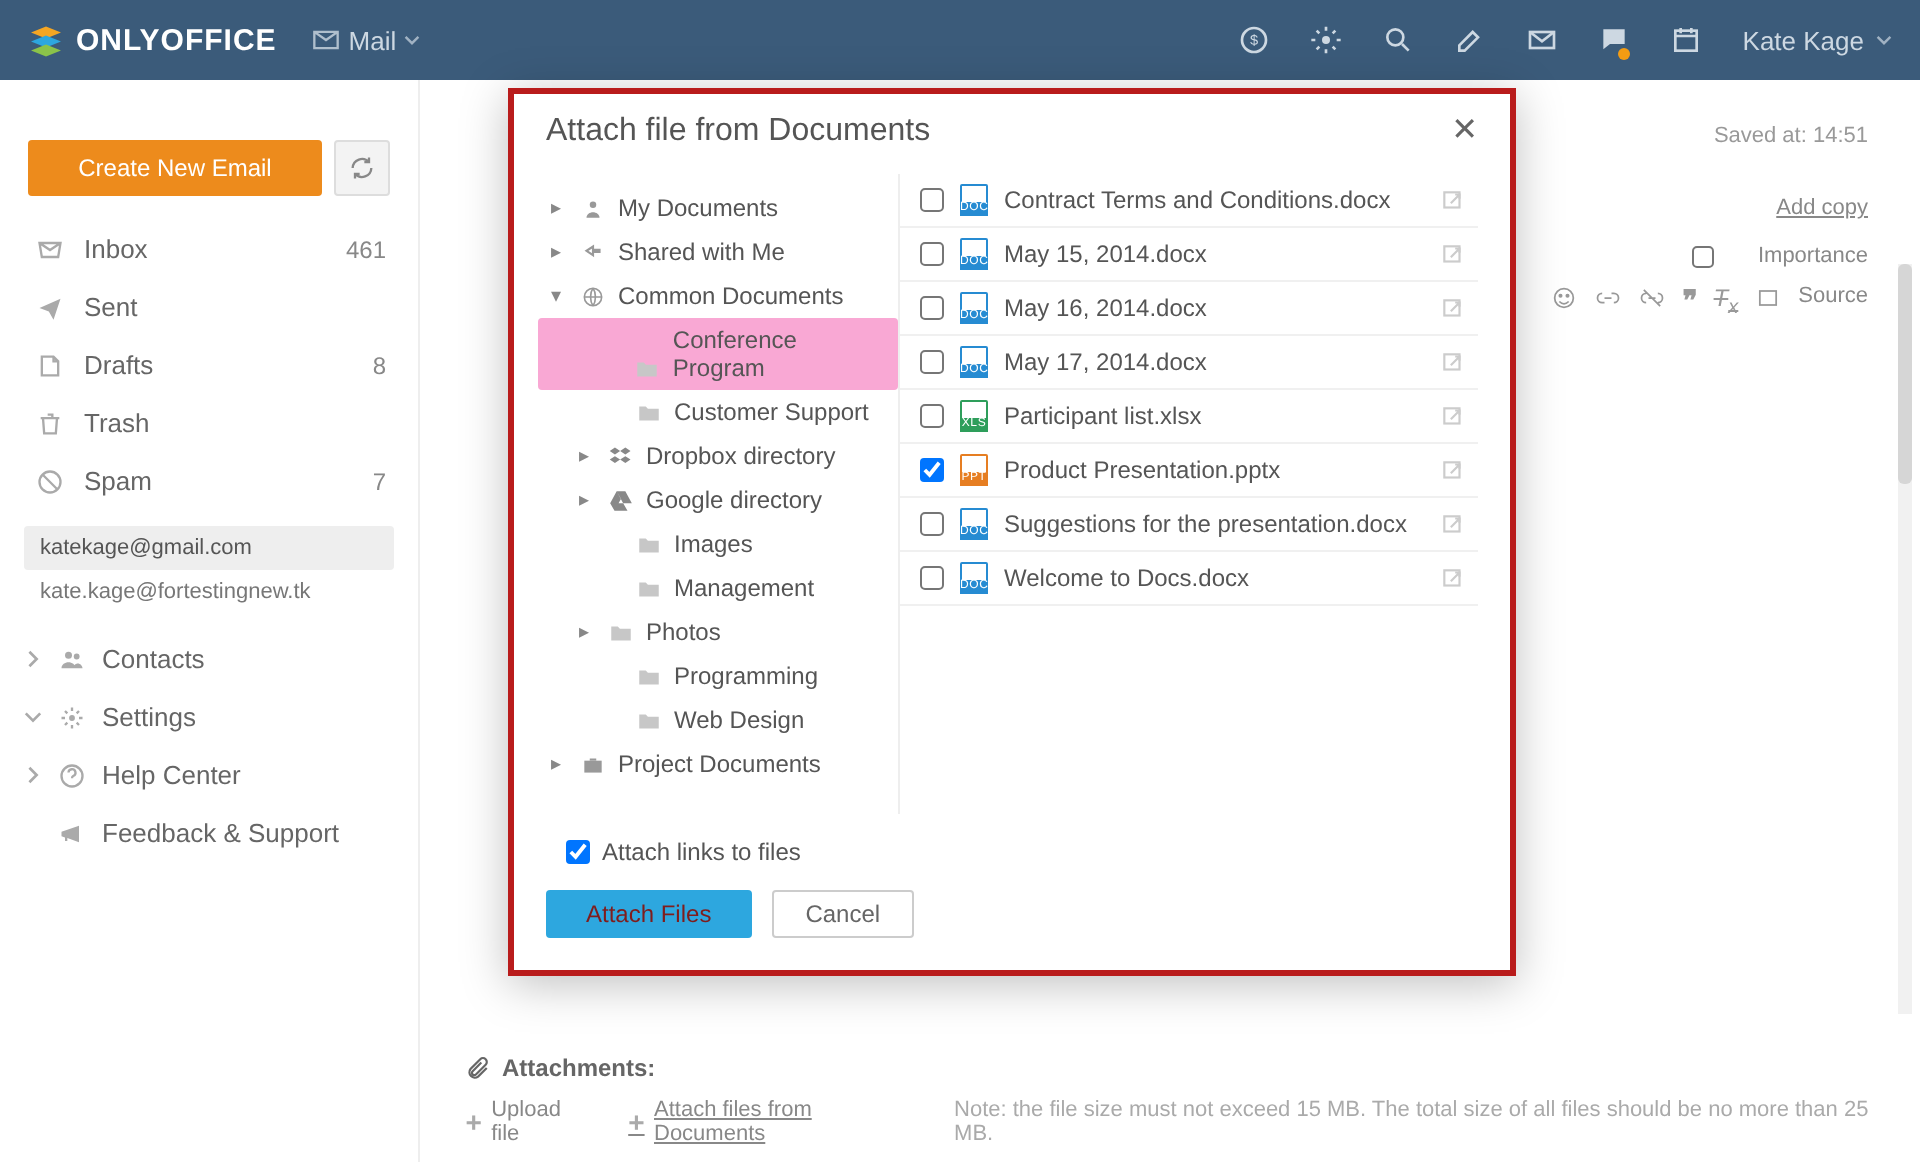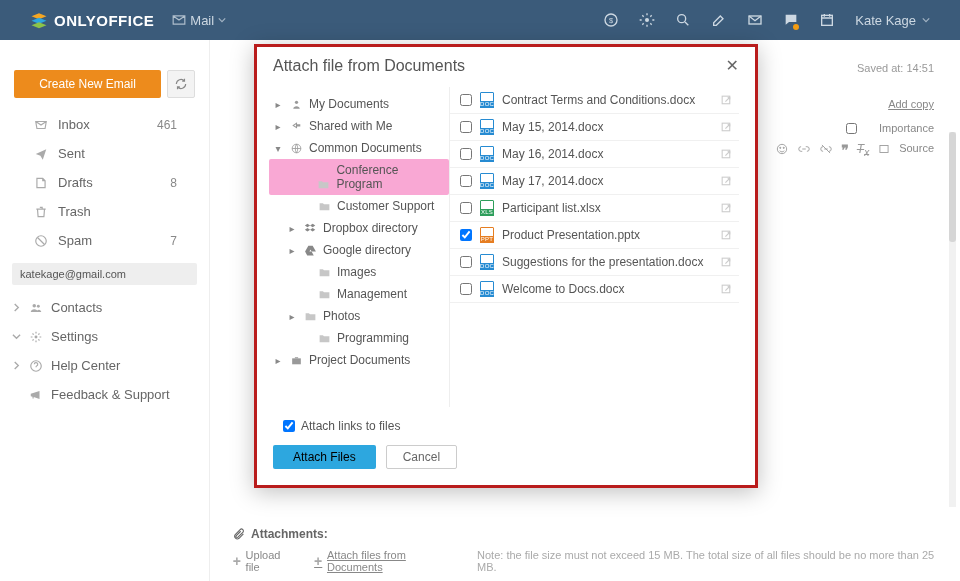--- a/index.html
+++ b/index.html
@@ -1,19 +1,19 @@
 <!DOCTYPE html>
 <html><head>
 <meta charset="utf-8">
 <style>
   * { box-sizing: border-box; margin: 0; padding: 0; }
   body { font-family: -apple-system, "Segoe UI", Arial, sans-serif; font-size: 12px; color: #333; background: #fff; width: 960px; height: 581px; overflow: hidden; position: relative; }
   
   
-  .topbar { background: #3b5b7a; height: 40px; display: flex; align-items: center; padding: 0 30px; color: #fff; }
+  .topbar { background: #3b5b7a; height: 40px; display: flex; align-items: center; padding: 0 14px; color: #fff; }
   .logo-wrap { display: flex; align-items: center; gap: 6px; }
   .logo-icon { width: 18px; height: 18px; }
   .logo-text { font-size: 15px; font-weight: 600; letter-spacing: 0.5px; }
   .app-switch { display: flex; align-items: center; gap: 4px; margin-left: 18px; font-size: 13px; color: #cdd8e2; cursor: pointer; }
   .app-switch-icon { width: 14px; height: 14px; opacity: 0.8; }
   .app-switch-caret { width: 8px; height: 8px; opacity: 0.7; }
   .topbar-spacer { flex: 1; }
   .topbar-icons { display: flex; align-items: center; gap: 0; }
   .topbar-btn { width: 36px; height: 40px; display: flex; align-items: center; justify-content: center; cursor: pointer; color: #cdd8e2; position: relative; }
   .topbar-btn svg { width: 16px; height: 16px; }
@@ -21,21 +21,21 @@
   .user-menu { display:flex; align-items:center; gap:6px; margin-left: 10px; font-size:13px; color:#cdd8e2; cursor:pointer; }
 
   
   .main { display:flex; height: calc(581px - 40px); background: #fff; }
   
   
   .sidebar { width: 210px; padding: 14px 0 0 0; background: #fff; border-right: 1px solid #eee; display:flex; flex-direction:column; }
   .create-row { display:flex; gap:6px; padding:16px 14px 10px 14px; }
   .btn-create { flex:1; background:#ed8b1c; color:#fff; border:none; border-radius:2px; height:28px; font-size:12px; cursor:pointer; }
   .btn-refresh { width:28px; height:28px; background:#f3f3f3; border:1px solid #ddd; border-radius:2px; display:flex; align-items:center; justify-content:center; cursor:pointer; color:#888;}
-  .nav-list { padding: 2px 22px; }
+  .nav-list { padding: 2px 6px; }
   .nav-item { display:flex; align-items:center; gap:10px; padding: 7px 10px 7px 12px; color:#666; cursor:pointer; border-radius:2px; }
   .nav-icon { width:14px; height:14px; color:#aaa; }
   .nav-label { flex:1; font-size:13px;}
   .nav-count { color:#888; font-size:12px; }
   .tags-row { padding: 10px 18px; display:flex; flex-wrap:wrap; gap:12px; }
   .tag { display:flex; align-items:center; gap:4px; font-size:11px; color:#888; }
   .tag-sw { width:8px; height:8px; }
   .accounts { padding: 6px 12px 8px 12px; }
   .account { display:block; font-size:11px; color:#777; padding:5px 8px; border-radius:2px; cursor:pointer; }
   .account.active { background:#eee; color:#555; }
@@ -86,21 +86,21 @@
   .file-icon { width:14px; height:16px; border:1px solid #268bd2; border-radius:1px; position:relative; }
   .file-icon::after { content:attr(data-ext); position:absolute; left:-1px; right:-1px; bottom:-1px; height:7px; background:#268bd2; color:#fff; font-size:6px; line-height:7px; text-align:center; letter-spacing:0.3px;}
   .file-icon.xls { border-color:#2e9e5b; } .file-icon.xls::after { background:#2e9e5b; }
   .file-icon.ppt { border-color:#e67e22; } .file-icon.ppt::after { background:#e67e22; }
   .file-name { flex:1; }
   .share-icon { color:#ccc; }
   .modal-foot { padding: 12px 16px 16px 16px; }
   .opt-row { display:flex; align-items:center; gap:6px; font-size:12px; color:#555; margin-bottom:12px;margin-left:10px;}
   .opt-row input { width:12px; height:12px; }
   .btn-row { display:flex; gap:10px; }
-  .btn-primary { background:#2da7df; color:#000000; border:none; border-radius:2px; height:24px; padding:0 20px; font-size:12px; cursor:pointer;}
+  .btn-primary { background:#2da7df; color:#7f1d1d; border:none; border-radius:2px; height:24px; padding:0 20px; font-size:12px; cursor:pointer;}
   .btn-secondary { background:#fff; color:#666; border:1px solid #ccc; border-radius:2px; height:24px; padding:0 16px; font-size:12px; cursor:pointer;}
   
   .plus-sq { display:inline-block; width:10px; height:10px; border:none; color:#aaa; line-height:10px; text-align:center; font-size:14px; font-weight:bold;}
 </style>
 </head>
 <body>
 
 <div class="topbar">
   <div class="logo-wrap">
     <svg class="logo-icon" viewBox="0 0 24 24">
@@ -214,20 +214,21 @@
        <svg class="nav-icon" viewBox="0 0 24 24">
             <circle cx="12" cy="12" r="9" fill="none" stroke="currentColor" stroke-width="2"></circle>
             <path d="M6 6l12 12" stroke="currentColor" stroke-width="2"></path>
           </svg>
        <span class="nav-label">Spam</span>
        <span class="nav-count">7</span>
      </div>
       </div>
     <div class="accounts" id="accounts">
         <span class="account active">katekage@gmail.com</span>
+        <span class="account ">kate.kage@fortestingnew.tk</span>
       </div>
 
     <div class="sec-item">
       <svg class="sec-caret" viewBox="0 0 10 10">
           <path d="M3 1l4 4-4 4" fill="none" stroke="currentColor" stroke-width="1.5"></path>
         </svg>
       <svg class="nav-icon" viewBox="0 0 24 24" fill="currentColor">
           <circle cx="9" cy="8" r="3"></circle>
           <circle cx="16" cy="9" r="2.5"></circle>
           <path d="M3 19c0-3 3-5 6-5s6 2 6 5M13 19c0-2 2-4 4-4s4 2 4 4"></path>
@@ -425,20 +426,29 @@
      </div>
           <div class="tree-row indent-3 ">
        <span class="tree-caret"></span>
        <span class="tree-icon">
               <svg class="folder-svg" viewBox="0 0 24 24">
                 <path d="M3 6h6l2 2h10v11H3z"></path>
               </svg>
             </span>
        <span>Programming</span>
      </div>
+          <div class="tree-row indent-3 ">
+       <span class="tree-caret"></span>
+       <span class="tree-icon">
+              <svg class="folder-svg" viewBox="0 0 24 24">
+                <path d="M3 6h6l2 2h10v11H3z"></path>
+              </svg>
+            </span>
+       <span>Web Design</span>
+     </div>
         </div>
       <div class="tree-row indent-1">
         <span class="tree-caret">▸</span>
         <span class="tree-icon">
             <svg viewBox="0 0 24 24" fill="currentColor" width="13" height="13">
               <rect x="4" y="8" width="16" height="11"></rect>
               <path d="M9 8V6h6v2"></path>
             </svg>
           </span>
         <span>Project Documents</span>

